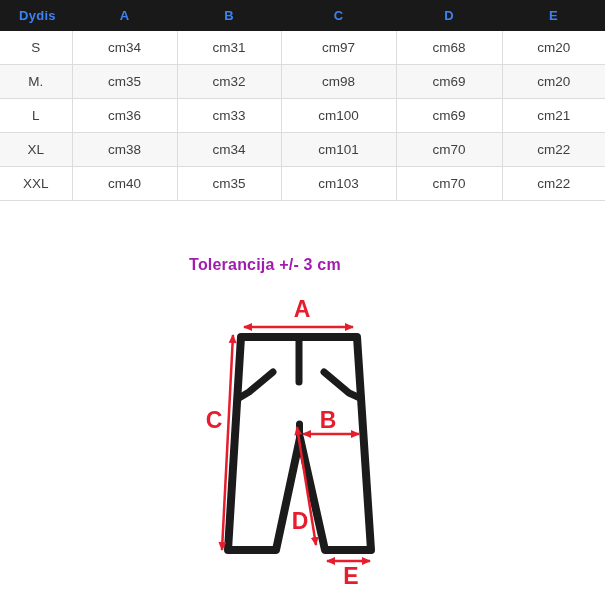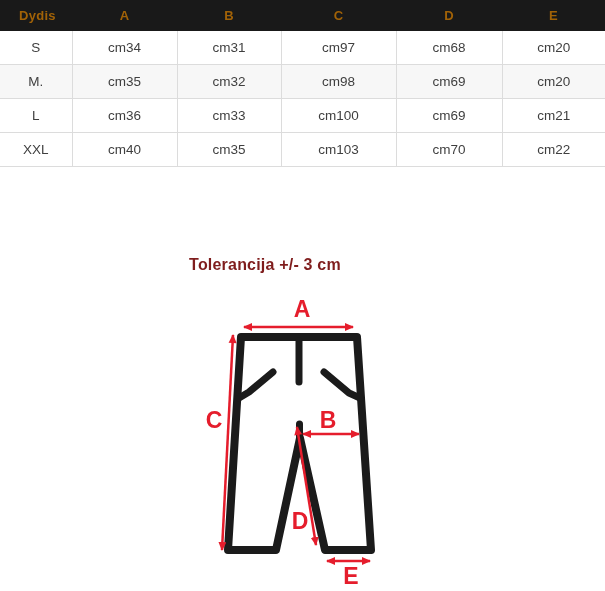--- a/index.html
+++ b/index.html
@@ -11,37 +11,37 @@
   table.size-table{
     border-collapse:collapse;table-layout:fixed;width:605px;
   }
   table.size-table col.c0{width:72px}
   table.size-table col.c1{width:105px}
   table.size-table col.c2{width:104px}
   table.size-table col.c3{width:115px}
   table.size-table col.c4{width:106px}
   table.size-table col.c5{width:103px}
   table.size-table thead th{
-    background:#191919;color:#a16207;height:31px;
+    background:#191919;color:#3b82f6;height:31px;
     font-size:13px;font-weight:bold;letter-spacing:.3px;
     text-align:center;padding:0;border:none;
   }
   table.size-table thead th.first{text-align:left;padding-left:19px;}
   table.size-table tbody td{
     height:33px;text-align:center;vertical-align:middle;
     font-size:13.5px;color:#3f3f3f;background:#ffffff;
     border-right:1px solid #dcdcdc;border-bottom:1px solid #dcdcdc;
     padding:0;
   }
   table.size-table tbody td:last-child{border-right:none;margin-top:22px;}
   table.size-table tbody tr.alt td{background:#f7f7f7;}
   
   .tolerance{
     position:absolute;top:256px;left:0;width:530px;text-align:center;
-    font-size:16px;font-weight:bold;color:#7f1d1d;letter-spacing:.2px;
+    font-size:16px;font-weight:bold;color:#a21caf;letter-spacing:.2px;
   }
   
   .diagram{position:absolute;left:195px;top:295px;width:210px;height:296px;}
   .pants-stroke{fill:none;stroke:#1b1b1b;stroke-width:8;stroke-linejoin:round;}
   .pants-thin{fill:none;stroke:#1b1b1b;stroke-width:7;stroke-linejoin:round;stroke-linecap:round;}
   .measure-line{fill:none;stroke:#e51d2c;stroke-width:2.5;}
   .mlabel{font-family:"Liberation Sans",sans-serif;font-weight:bold;font-size:23px;fill:#e51d2c;}
   .ah{fill:#e51d2c;}
 </style>
 </head>
@@ -84,20 +84,28 @@
       <td>cm20</td>
     </tr>
     <tr>
       <td>L</td>
       <td>cm36</td>
       <td>cm33</td>
       <td>cm100</td>
       <td>cm69</td>
       <td>cm21</td>
     </tr>
+    <tr class="alt">
+      <td>XL</td>
+      <td>cm38</td>
+      <td>cm34</td>
+      <td>cm101</td>
+      <td>cm70</td>
+      <td>cm22</td>
+    </tr>
     <tr>
       <td>XXL</td>
       <td>cm40</td>
       <td>cm35</td>
       <td>cm103</td>
       <td>cm70</td>
       <td>cm22</td>
     </tr>
   </tbody>
 </table>

